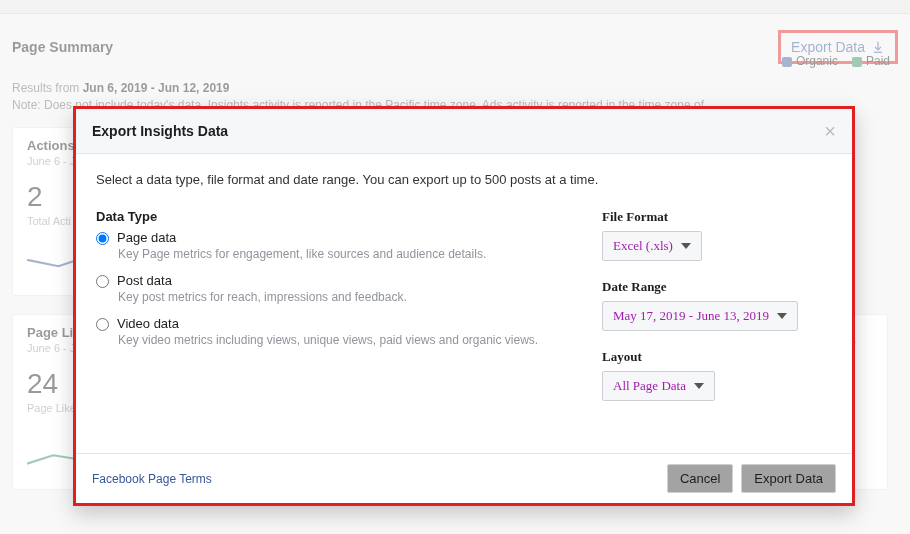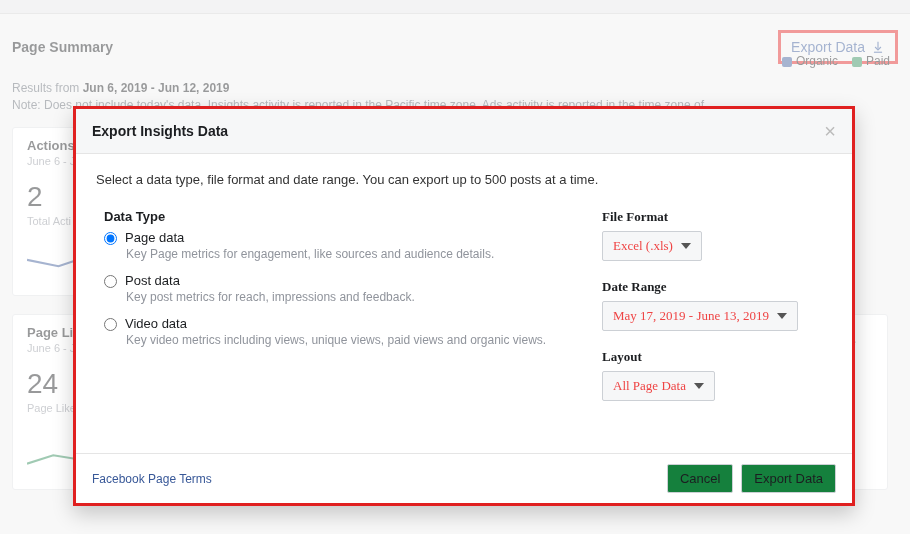--- a/index.html
+++ b/index.html
@@ -107,59 +107,59 @@
     padding: 12px 16px;
     border-bottom:1px solid #e5e5e5;
     background:#f6f7f8;
   }
   .modal-title { font-size:14px; font-weight:bold; color:#1c1e21;}
   .close-x { color:#bbb; font-size:20px; line-height:1; cursor:pointer; }
 
   .modal-body { padding: 18px 20px 6px; }
   .instr { font-size:13px; color:#333; margin-bottom:22px; }
 
-  .cols { display:flex; gap:16px;margin-left:8px; }
+  .cols { display:flex; gap:16px; }
   .lcol { flex:1; }
   .rcol { width:230px; }
 
   .sect-title { font-size:13px; font-weight:bold; color:#1c1e21; margin-bottom:6px; }
 
   .radio-row { display:flex; align-items:flex-start; gap:8px; margin-bottom:2px; }
   .radio-row input { margin-top:2px; }
   .radio-row .label { font-size:13px; color:#1c1e21; }
   .radio-desc {
     font-size:12px; color:#90949c;
     margin: 2px 0 12px 22px;
   }
 
   .dropdown {
     display:inline-flex; align-items:center; gap:8px;
     background:#f6f7f8; border:1px solid #ccd0d5; border-radius:2px;
-    padding:6px 10px; font-size:13px; color:#ef4444;
+    padding:6px 10px; font-size:13px; color:#a21caf;
     cursor:pointer;
   }
   .dropdown .caret {
     width:0; height:0;
     border-left:5px solid transparent;
     border-right:5px solid transparent;
     border-top:6px solid #555;
   }
 
   .rcol .block { margin-bottom:18px;font-family:Liberation Serif, serif; }
 
   .modal-foot {
     border-top:1px solid #e5e5e5;
     padding:10px 16px;
     display:flex; align-items:center; justify-content:space-between;
     margin-top: 28px;
   }
   .foot-link { font-size:12px; color:#385898; text-decoration:none; cursor:pointer;}
   .foot-btns { display:flex; gap:8px; }
   .btn {
-    background:#15803d; border:1px solid #ccd0d5; border-radius:2px;
+    background:#a3a3a3; border:1px solid #ccd0d5; border-radius:2px;
     padding:6px 12px; font-size:13px; color:#1c1e21; cursor:pointer;
   }
 </style>
 </head>
 <body>
 
 <div class="bg-topbar"></div>
 
 <div class="bg-wrap">
 

